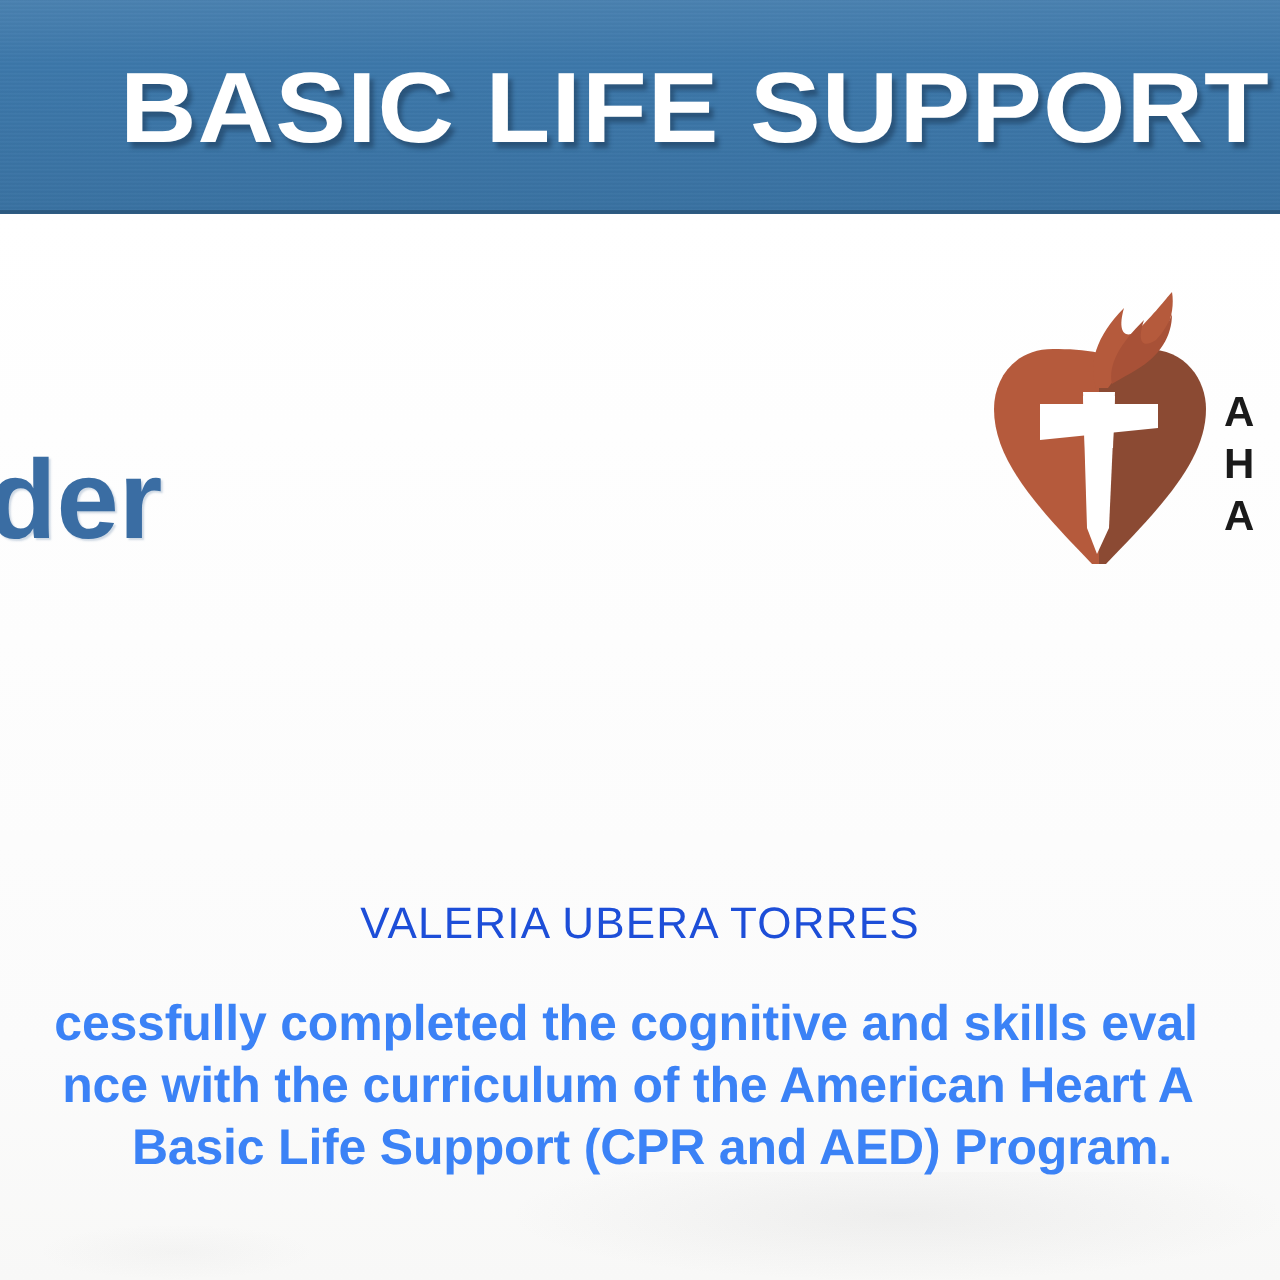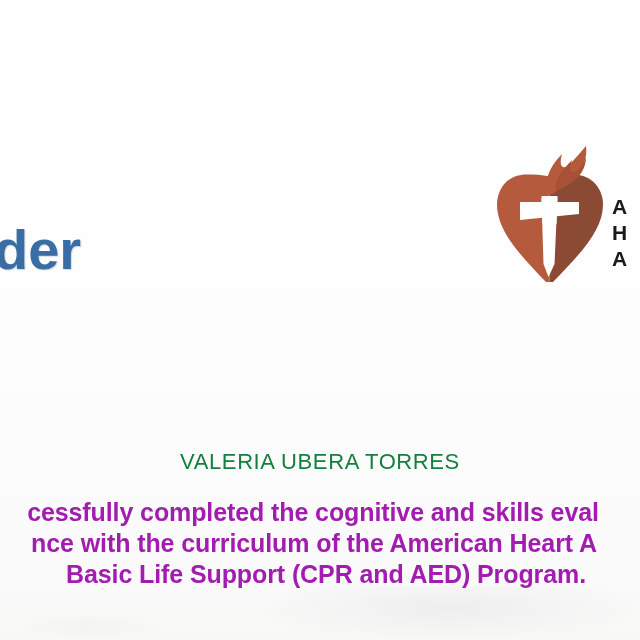--- a/index.html
+++ b/index.html
@@ -128,36 +128,36 @@
   }
   #aha-wordmark div { white-space: nowrap; overflow: hidden; }
 
   
   #recipient-name {
     position: absolute;
     left: 0;
     top: 449px;
     width: 640px;
     text-align: center;
-    color: #15803d;
+    color: #1d4ed8;
     font-family: "Liberation Sans", sans-serif;
     font-weight: normal;
     font-size: 22px;
     line-height: 26px;
     letter-spacing: 0.6px;
     white-space: nowrap;
   }
 
   
   #statement {
     position: absolute;
     left: 0;
     top: 497px;
     width: 640px;
-    color: #a21caf;
+    color: #3b82f6;
     font-family: "Liberation Sans", sans-serif;
     font-weight: bold;
     font-size: 25px;
     line-height: 31px;
     letter-spacing: -0.1px;
   }
   #statement .line {
     white-space: nowrap;
     text-align: center;
   }
@@ -167,20 +167,23 @@
 </style>
 </head>
 <body>
 
 <div id="card">
 
   <div class="scan-tint"></div>
   <div class="scan-smudge"></div>
   <div class="scan-smudge2"></div>
 
+  <div id="banner">
+    <div id="banner-title">BASIC LIFE SUPPORT</div>
+  </div>
 
   <div id="role-word">der</div>
 
   <div id="aha-logo">
     <svg id="aha-mark" viewBox="0 0 108 138">
 
       <path d="M30.5 28.5 C10.5 28.5 1 44 1 58.5 C1 84 22 107 50 136 L53.5 136 L53.5 30.5 C46 28.8 38 28.5 30.5 28.5 Z" fill="#b55a3c"></path>
 
       <path d="M77 28.5 C97 28.5 107 44 107 58.5 C107 84 85 107 57 136 L53.5 136 L53.5 30.5 C61 28.8 69.5 28.5 77 28.5 Z" fill="#8b4a33"></path>
 

